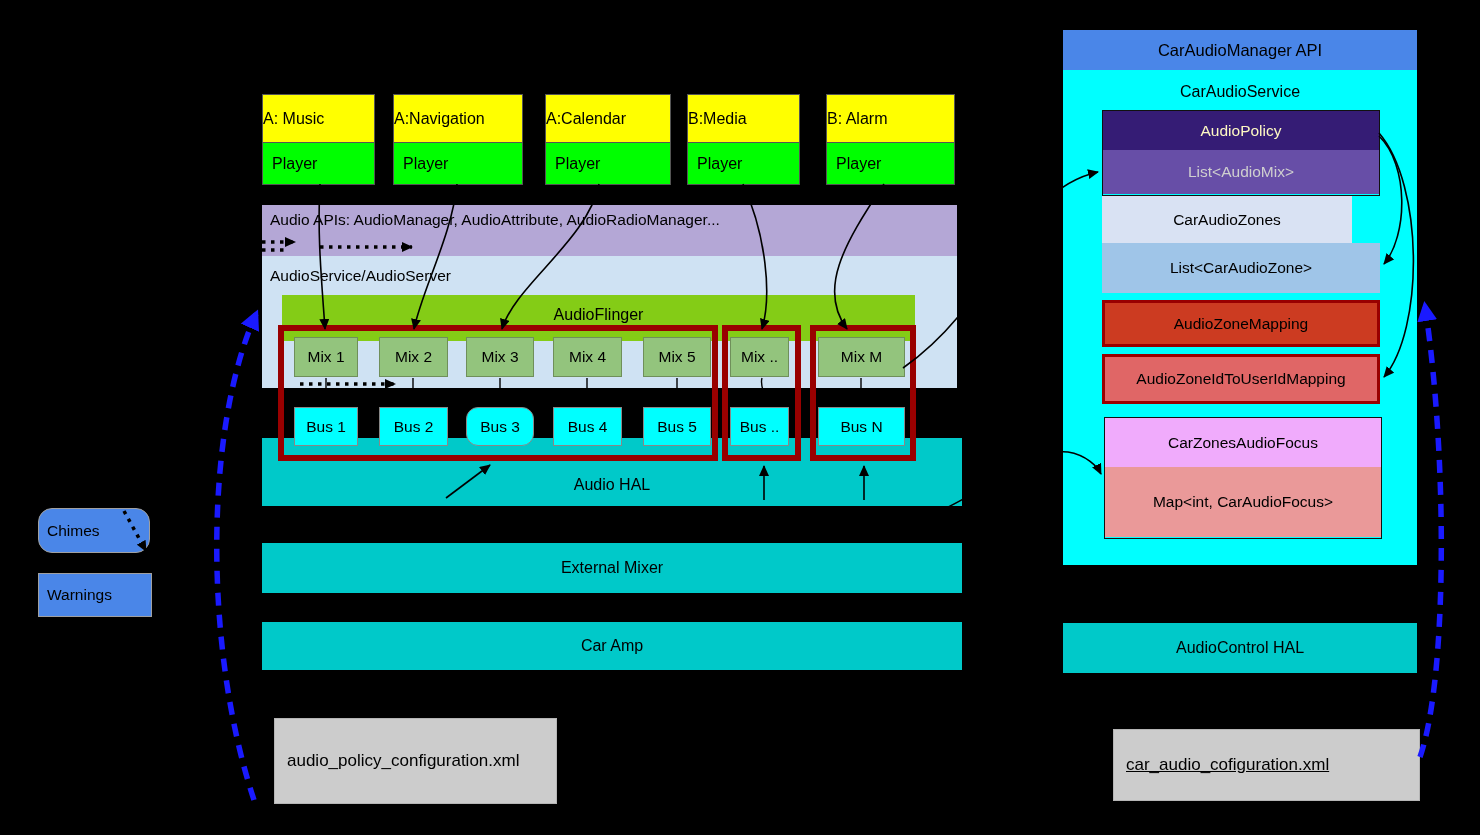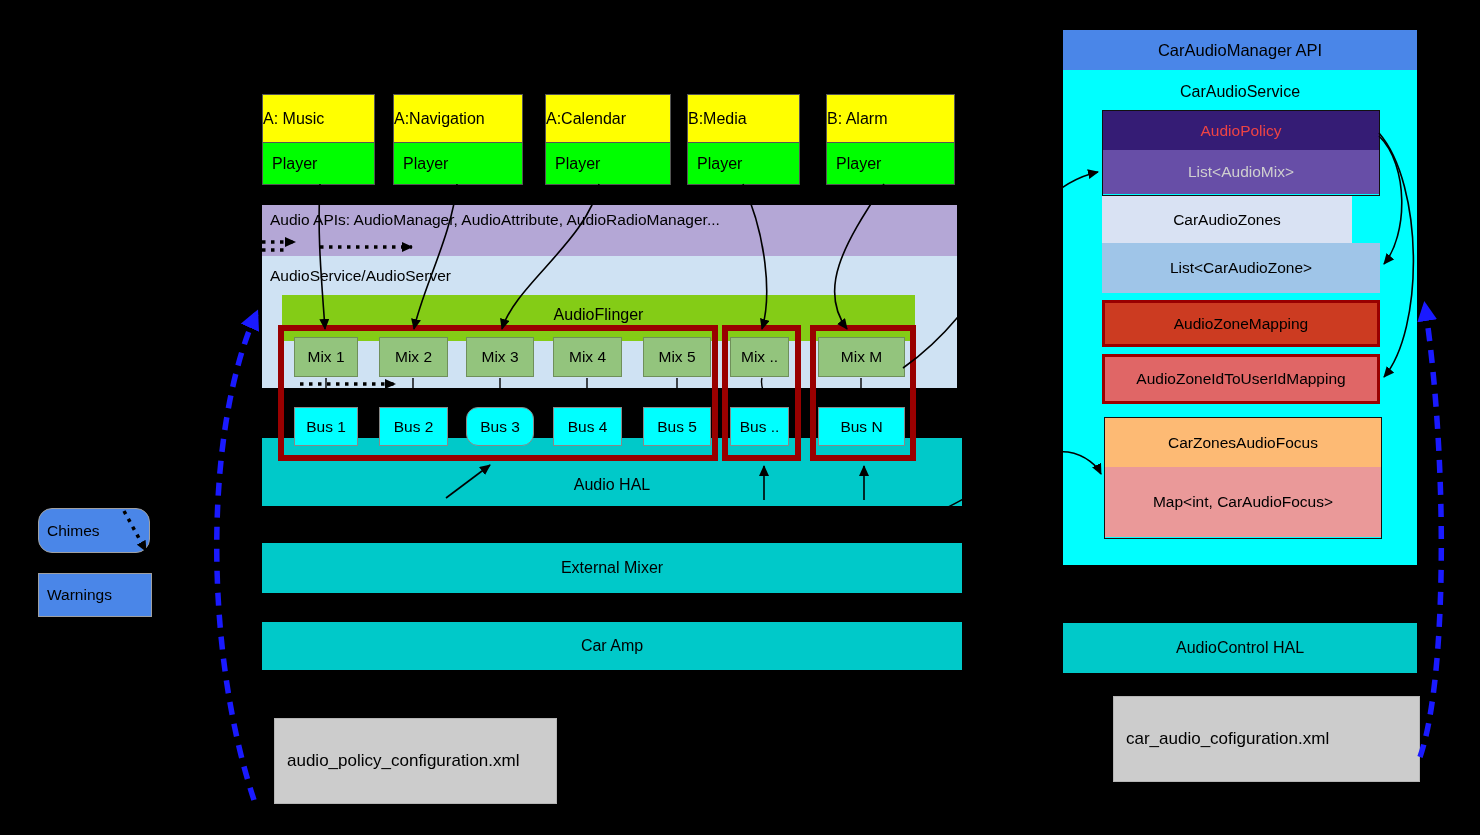--- a/index.html
+++ b/index.html
@@ -27,27 +27,27 @@
   .bluebox{background:#4a86e8;border:1.5px solid #a0a0a0;font-size:15.5px;padding-left:8px;}
 
   
   .graybox{background:#cccccc;border:1px solid #b5b5b5;font-size:17px;padding-left:12px;}
 
   
   .apibar{background:#4a86e8;font-size:16.5px;}
   .cyanpanel{background:#00ffff;}
   .svc-title{font-size:16px;}
   .rp{font-size:15.5px;}
-  .rp-policy{background:#351c75;color:#ef4444;}
+  .rp-policy{background:#351c75;color:#fef9c3;}
   .rp-listmix{background:#674ea7;color:#cfcfcf;}
   .rp-zones{background:#d9e2f3;}
   .rp-listzone{background:#9fc5e8;}
   .rp-zonemap{background:#cc3b21;border:3.5px solid #990000;}
   .rp-zoneid{background:#e06666;border:3.5px solid #990000;}
-  .rp-focus{background:#fdba74;}
+  .rp-focus{background:#f0abfc;}
   .rp-map{background:#ea9999;}
   .blkborder{border:1.5px solid #111;}
 
   svg.overlay{position:absolute;left:0;top:0;z-index:20;pointer-events:none;}
 </style>
 </head>
 <body>
 
 <div class="stage">
 
@@ -146,21 +146,21 @@
   <div class="abs bluebox lft" style="left:38px;top:508px;width:112px;height:45px;border-radius:14px;">
     <span>Chimes</span>
   </div>
   <div class="abs bluebox lft" style="left:38px;top:573px;width:114px;height:44px;">
     <span>Warnings</span>
   </div>
 
   <div class="abs graybox lft" style="left:274px;top:718px;width:283px;height:86px;">
     <span>audio_policy_configuration.xml</span>
   </div>
-  <div class="abs graybox lft" style="left:1113px;top:696px;width:307px;height:86px;">
+  <div class="abs graybox lft" style="left:1113px;top:729px;width:307px;height:72px;text-decoration:underline;">
     <span>car_audio_cofiguration.xml</span>
   </div>
 
   <div class="abs apibar ctr" style="left:1063px;top:30px;width:354px;height:40px;">
     <span>CarAudioManager API</span>
   </div>
   <div class="abs cyanpanel" style="left:1063px;top:70px;width:354px;height:495px;">
     <div class="abs svc-title ctr" style="left:0;top:12px;width:354px;height:20px;">
       <span>CarAudioService</span>
     </div>

